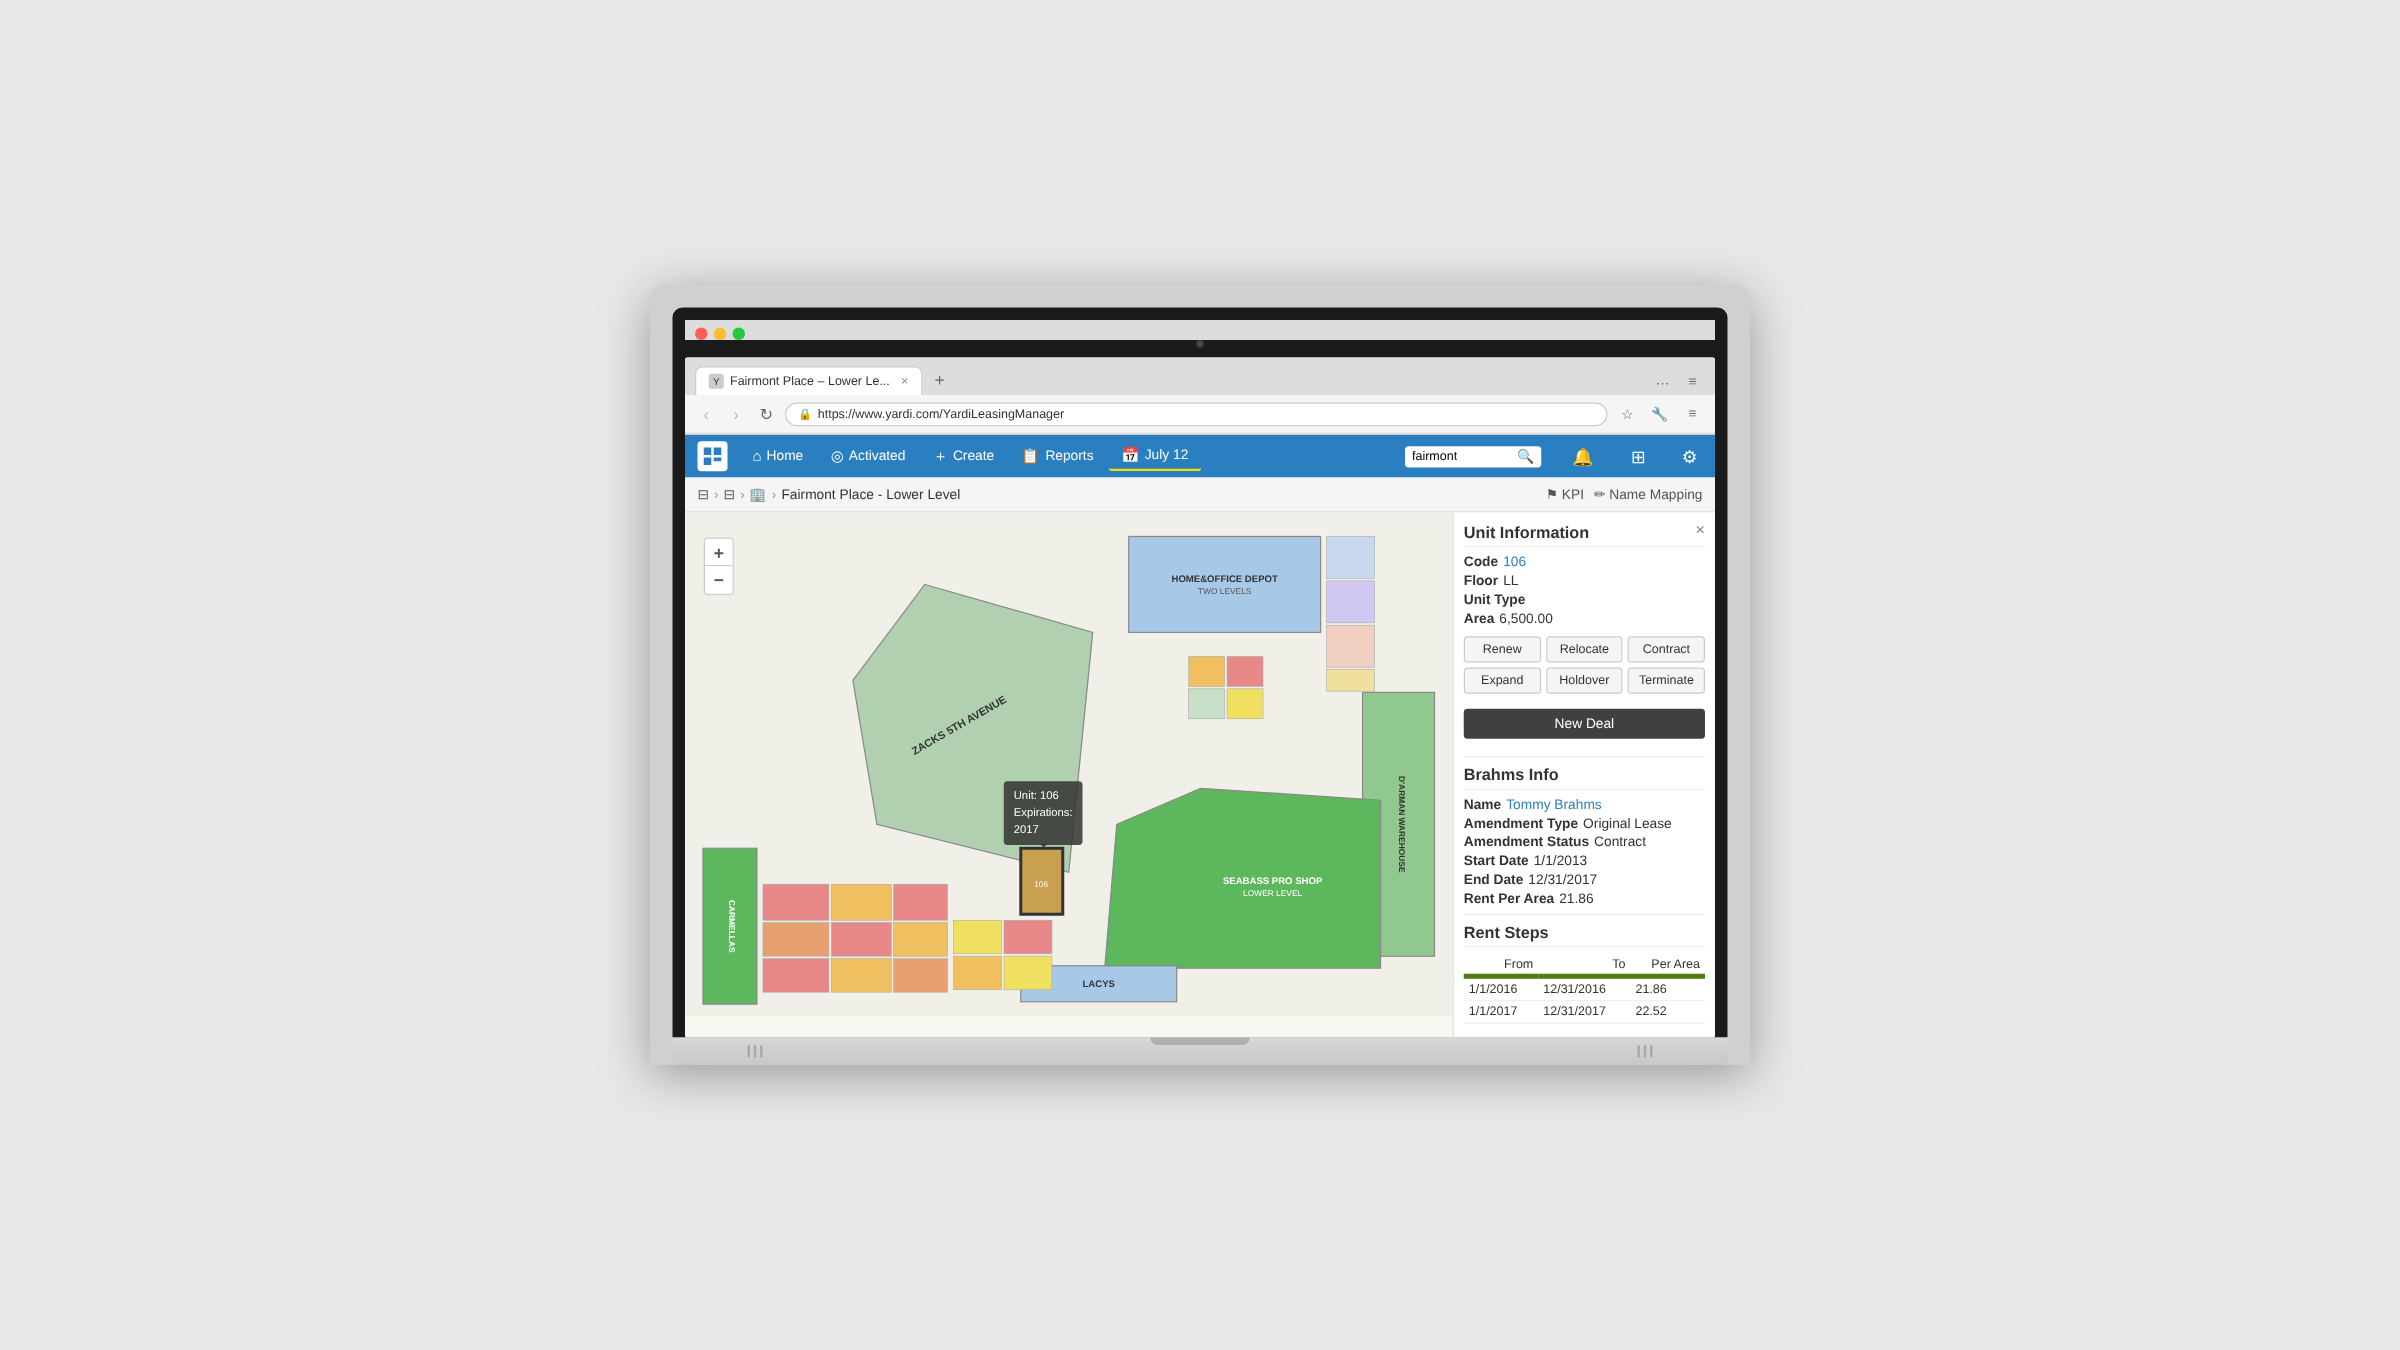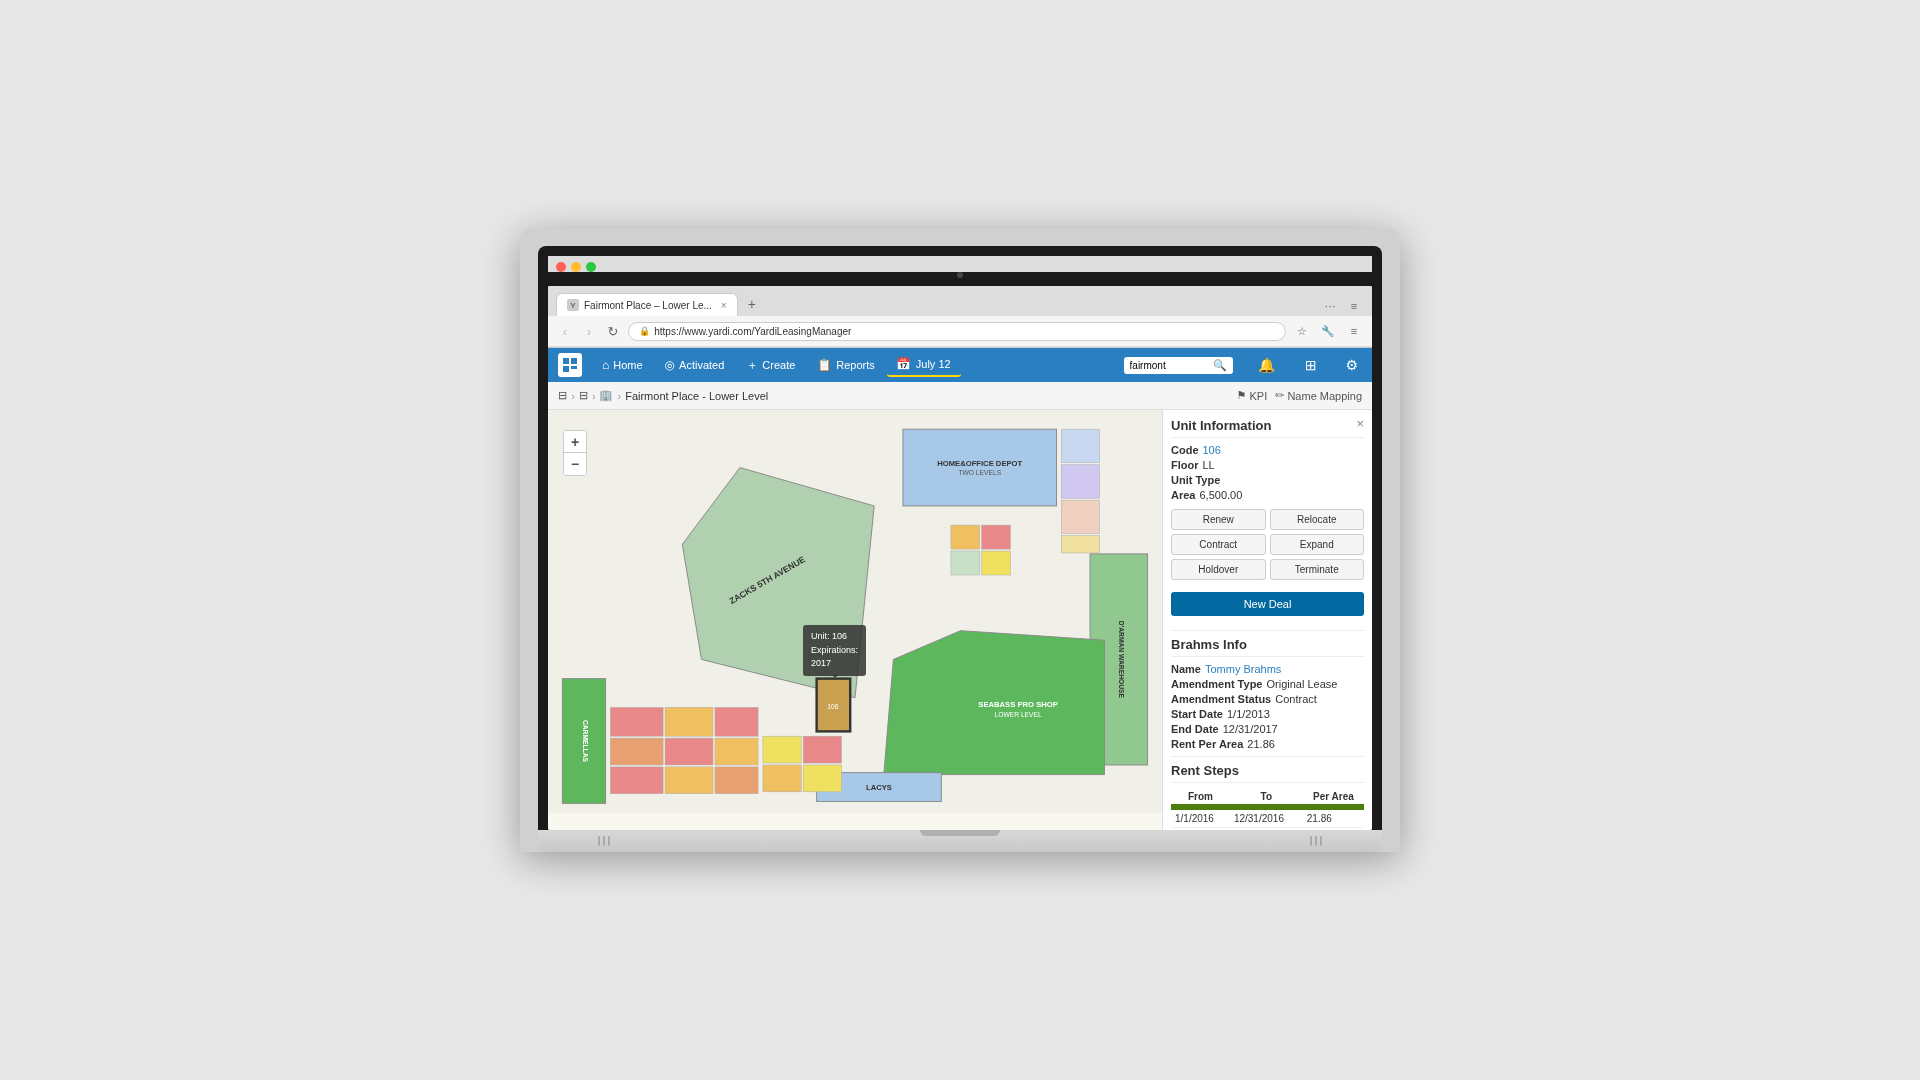--- a/index.html
+++ b/index.html
@@ -343,58 +343,58 @@
       font-weight: 600;
       color: #333;
       margin-right: 4px;
     }
     .panel-value {
       color: #333;
     }
     .panel-value.blue { color: #2a7fc1; }
     .action-grid {
       display: grid;
-      grid-template-columns: 1fr 1fr;
+      grid-template-columns: 1fr 1fr 1fr;
       gap: 4px;
       margin: 8px 0;
     }
     .action-btn {
       padding: 4px 6px;
       border: 1px solid #ccc;
       background: #f5f5f5;
       border-radius: 3px;
       font-size: 10px;
       cursor: pointer;
       text-align: center;
       color: #333;
     }
     .new-deal-btn {
       width: 100%;
       padding: 6px;
-      background: #0369a1;
+      background: #404040;
       color: #fff;
       border: none;
       border-radius: 3px;
       font-size: 11px;
       cursor: pointer;
       margin: 4px 0 8px 0;
       font-weight: 500;
     }
     .divider { border: none; border-top: 1px solid #eee; margin: 6px 0; }
     .rent-steps-table {
       width: 100%;
       border-collapse: collapse;
       font-size: 10px;
     }
     .rent-steps-table th {
-      text-align: center;
-      font-weight: 700;
+      text-align: right;
+      font-weight: 400;
       color: #333;
       padding: 2px 4px;
-      border-bottom: 6px solid #4d7c0f;
+      border-bottom: 4px solid #4d7c0f;
     }
     .rent-steps-table td {
       padding: 3px 4px;
       color: #333;
       border-bottom: 1px solid #f0f0f0;
     }
   </style>
 </head>
 <body>
 

